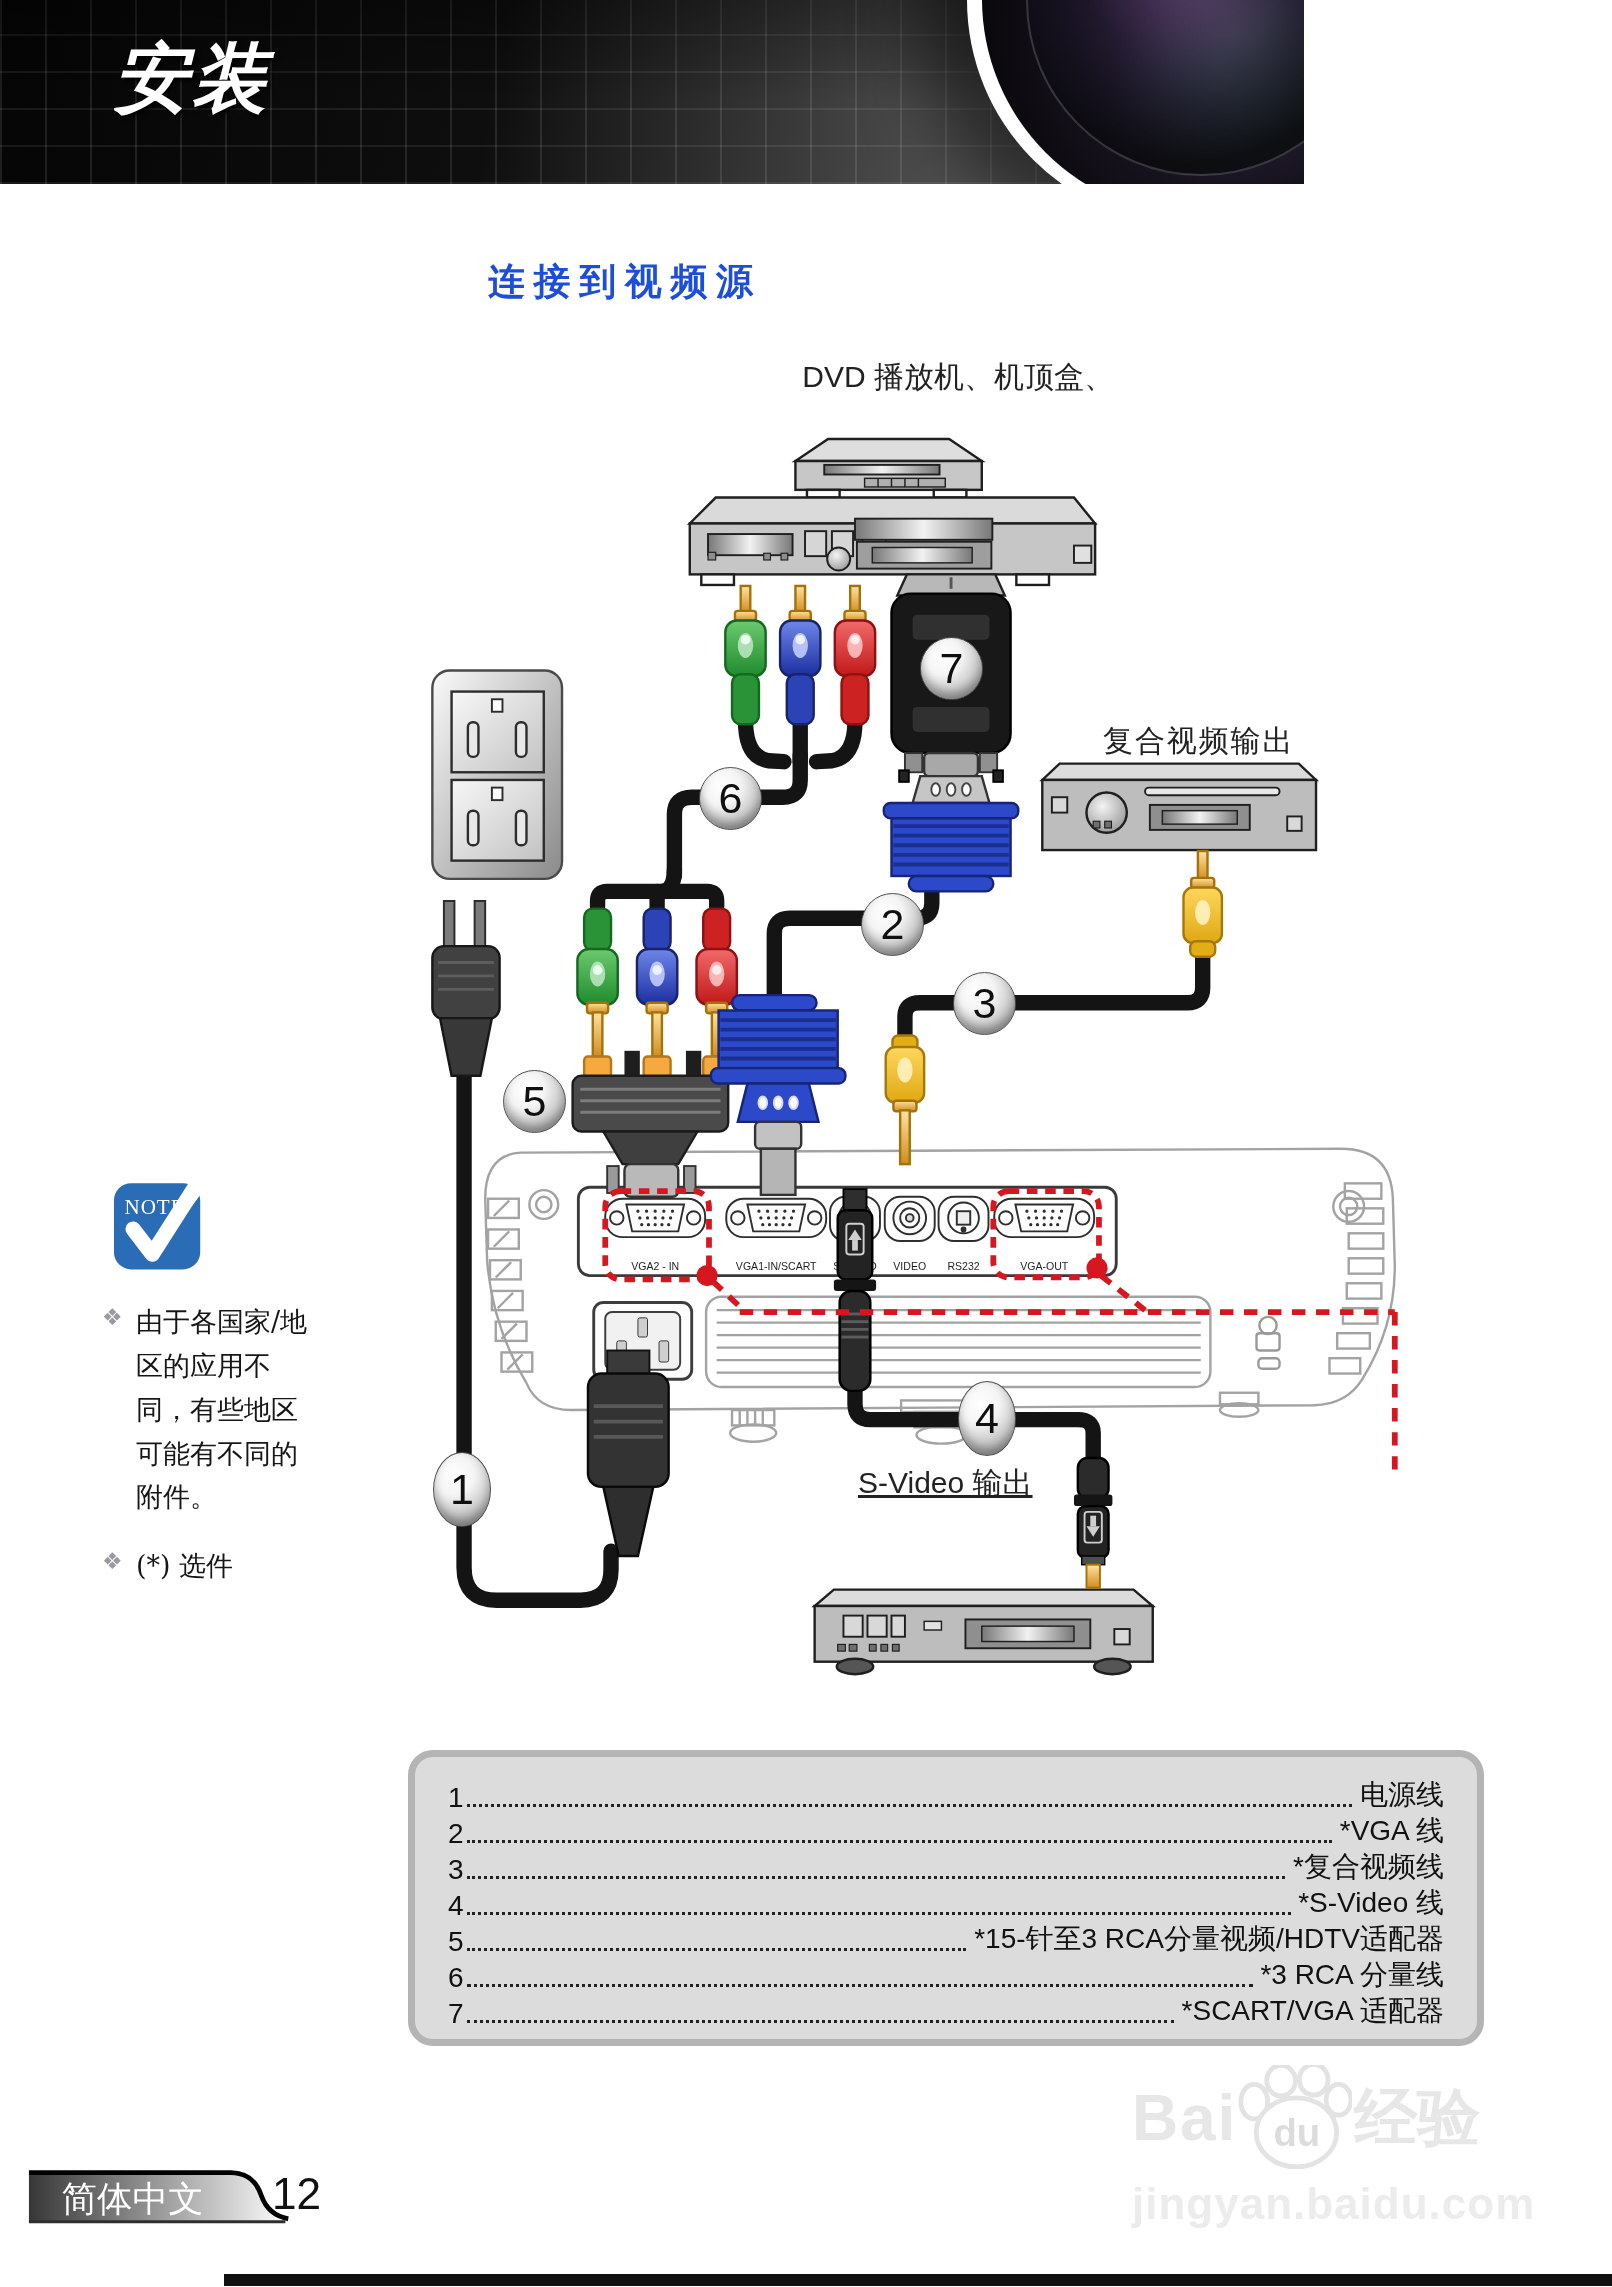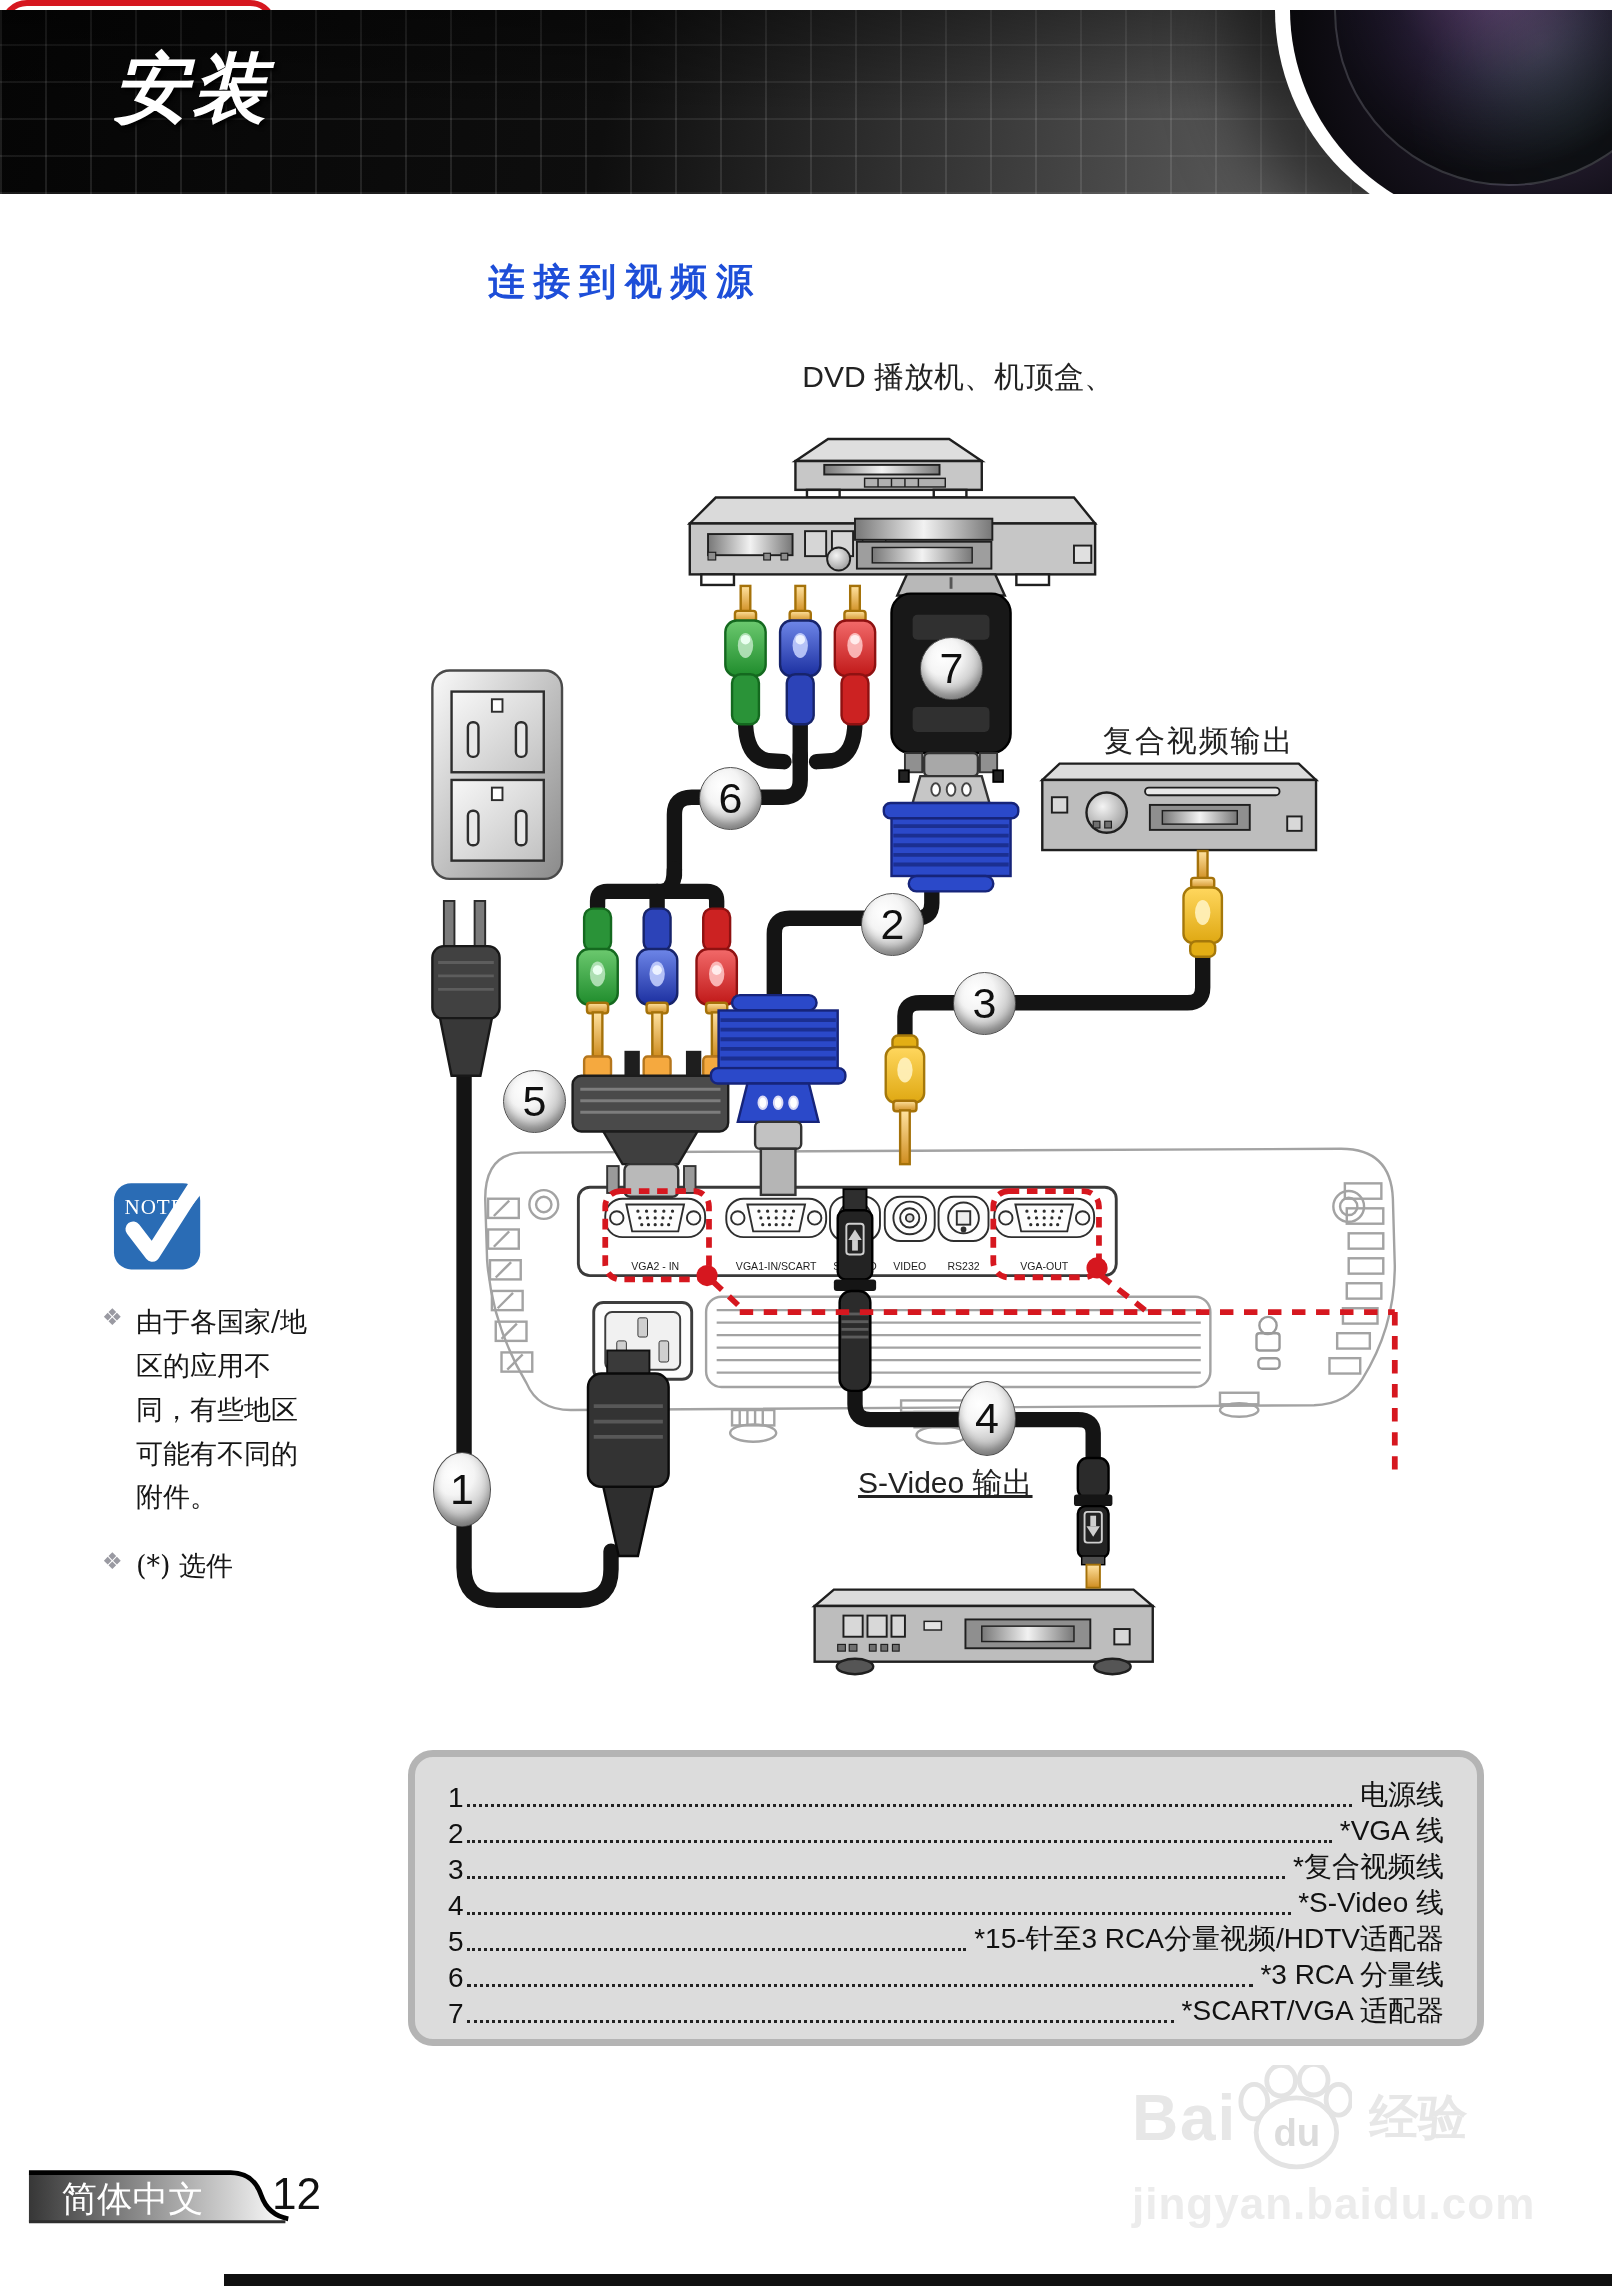--- a/index.html
+++ b/index.html
@@ -1,20 +1,20 @@
 <!DOCTYPE html>
 <html><head>
 <meta charset="utf-8">
 <style>
   html,body{margin:0;padding:0;background:#fff;}
   #page{position:relative;width:1612px;height:2287px;background:#fff;overflow:hidden;
         font-family:"Liberation Sans","DejaVu Sans",sans-serif;color:#1a1a1a;}
   
-  #header{position:absolute;left:0;top:0;width:1612px;height:184px;overflow:hidden;
-          background:linear-gradient(100deg,#050505 0%,#0e0e0e 38%,#4a4a4a 70%,#6f6f6f 92%,#696969 100%);margin-top:10px;}
+  #header{position:absolute;left:0;top:0;width:1304px;height:184px;overflow:hidden;
+          background:linear-gradient(100deg,#050505 0%,#0e0e0e 38%,#4a4a4a 70%,#6f6f6f 92%,#696969 100%);}
   #header .grid{position:absolute;inset:0;
       background-image:repeating-linear-gradient(90deg,rgba(255,255,255,.10) 0 1.9px,transparent 1.9px 45px),
                        repeating-linear-gradient(0deg,rgba(255,255,255,.08) 0 1.9px,transparent 1.9px 37px);}
   #header .shade{position:absolute;inset:0;background:linear-gradient(180deg,rgba(0,0,0,.35),rgba(0,0,0,0) 55%);}
   #header-title{position:absolute;left:113px;top:29px;font-family:"DejaVu Serif","Liberation Serif",serif;
       font-style:italic;font-weight:700;font-size:75px;color:#fff;letter-spacing:3.8px;
       text-shadow:2.9px 2.9px 3.8px rgba(0,0,0,.85);}
   .lens-wrap{position:absolute;right:-115px;top:-226px;width:452px;height:452px;border-radius:50%;
       background:#fff;box-shadow:-44px 25px 67px rgba(0,0,0,.5);}
   .lens{position:absolute;left:15.4px;top:7.7px;width:434px;height:434px;border-radius:50%;
@@ -56,21 +56,21 @@
       padding:21px 33px 17.3px 33px;}
   .legend-row{display:flex;align-items:flex-end;font-size:28px;color:#111;height:36px;}
   .legend-num{flex:0 0 auto;}
   .legend-dots{flex:1 1 auto;border-bottom:3.8px dotted #222;margin:0 7.7px 6.7px 3.8px;}
   .legend-label{flex:0 0 auto;white-space:nowrap;}
   #bottom-bar{position:absolute;left:224px;top:2274px;width:1388px;height:11.5px;background:#101010;z-index:2;}
   
   #watermark{position:absolute;left:1132px;top:2065px;z-index:0;color:#e7e7e7;font-weight:bold;}
   #wm-row1{display:flex;align-items:center;}
   .wm-big{font-size:64px;letter-spacing:1.9px;text-align:center;}
-  .wm-cn{font-size:49px;margin-left:17px;}
+  .wm-cn{font-size:63px;margin-left:2px;}
   #wm-url{font-size:44px;color:#ececec;margin-top:7.7px;letter-spacing:1px;}
 </style>
 </head>
 <body>
 
 <div id="page">
 
   <div id="header">
     <div class="grid"></div>
     <div class="shade"></div>

